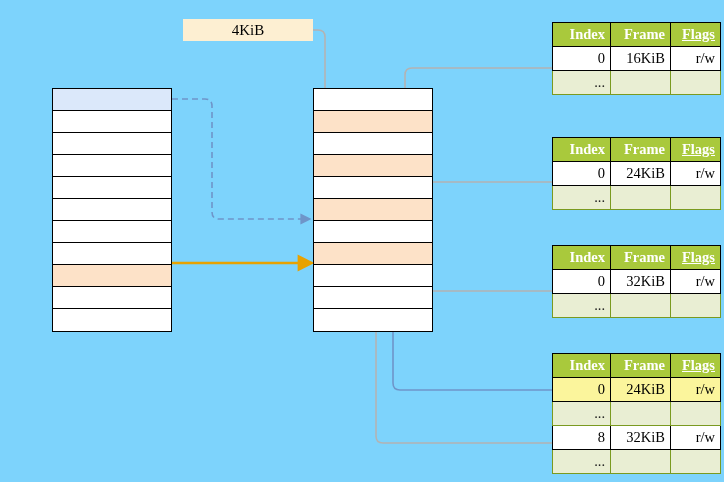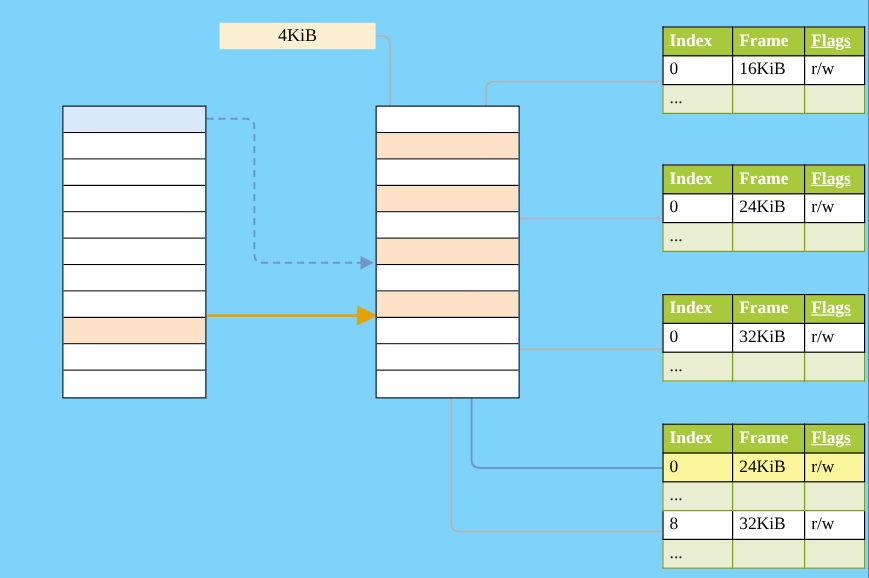--- a/index.html
+++ b/index.html
@@ -60,21 +60,21 @@
     position: absolute;
     border-collapse: collapse;
     background: #ffffff;
     z-index: 3;
     font-size: 14.5px;
     color: #000000;
   }
   .ptable td, .ptable th {
     border: 1px solid #7a9a20;
     padding: 2px 5px;
-    text-align: left;
+    text-align: right;
     font-weight: normal;
     white-space: nowrap;
     height: 24px;
     box-sizing: border-box;
   }
   .ptable th {
     background: #a9c93c;
     color: #ffffff;
     font-weight: bold;
     border-color: #000000;

